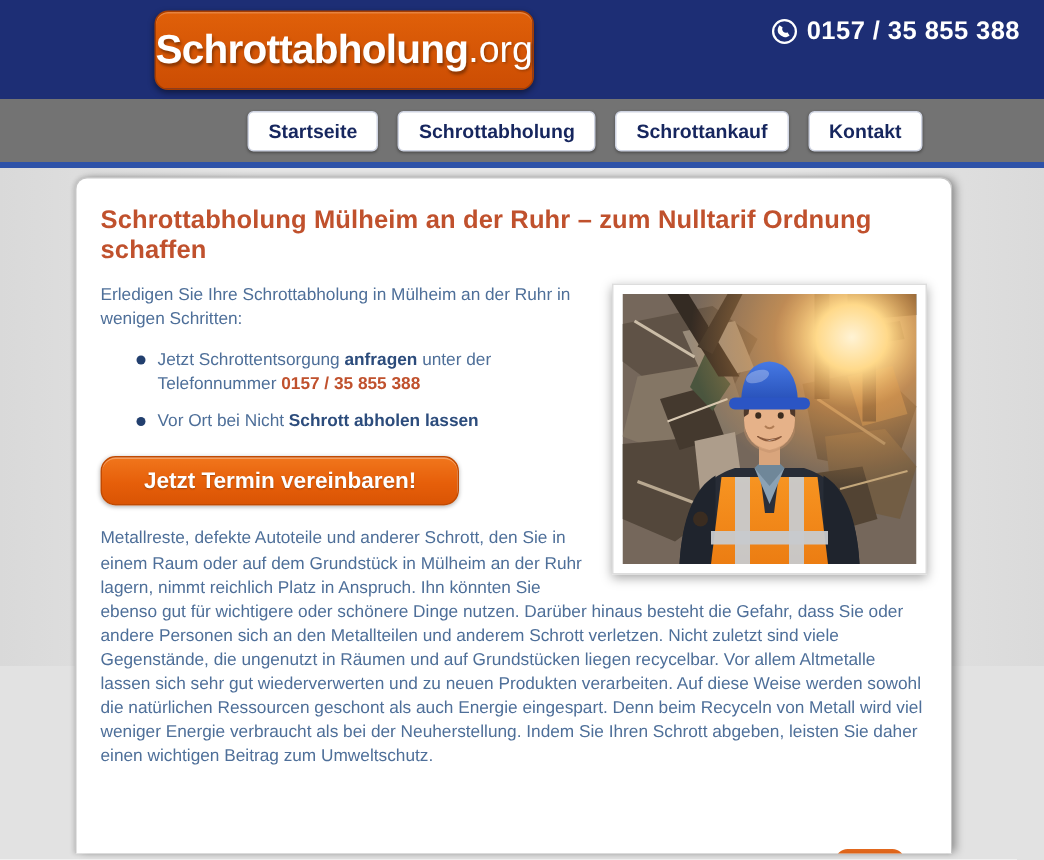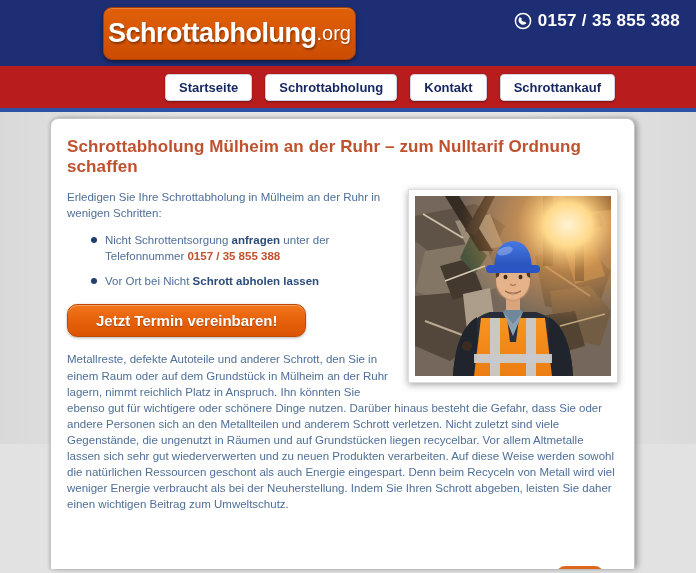--- a/index.html
+++ b/index.html
@@ -17,30 +17,30 @@
     position:absolute; left:103px; top:7px; width:253px; height:53px;
     background:linear-gradient(180deg,#e06009,#cc4d03);
     border-radius:9px; border:1px solid #a63d00;
     box-shadow:inset 0 1px 0 rgba(255,255,255,.22), 0 2px 4px rgba(0,0,0,.45);
     display:flex; align-items:center; justify-content:center; cursor:pointer;
   }
   .logo-main {
     color:#fff; font-weight:bold; font-size:27px; letter-spacing:-.5px;
     text-shadow:1px 2px 2px rgba(0,0,0,.35);
   }
-  .logo-tld { color:#fff; font-weight:normal; font-size:20px; text-shadow:1px 1px 2px rgba(0,0,0,.3); }
+  .logo-tld { color:#fff; font-weight:normal; font-size:25px; text-shadow:1px 1px 2px rgba(0,0,0,.3); }
   .hotline { position:absolute; right:16px; top:9px; text-align:right; color:#fff; }
   .hotline-label { font-size:15px; font-weight:bold; letter-spacing:.2px; }
   .hotline-row { display:flex; align-items:center; justify-content:flex-end; gap:6px; margin-top:2px; }
   .hotline-number { font-size:17px; font-weight:bold; letter-spacing:.3px; cursor:pointer; }
   .phone-icon { width:18px; height:18px; display:block; }
 
   
   .nav {
-    height:46px; background:#b91c1c; border-bottom:4px solid #2e52a8;
+    height:46px; background:#737373; border-bottom:4px solid #2e52a8;
     display:flex; align-items:center; gap:13px; padding-left:165px;
   }
   .nav-btn {
     background:#fff; color:#16265e; border:1px solid #cfd4e2; border-radius:4px;
     font-family:inherit; font-size:13px; font-weight:bold; padding:5px 13px; cursor:pointer;
     box-shadow:0 1px 2px rgba(0,0,0,.35);
   }
 
   
   .page {
@@ -111,22 +111,22 @@
         <path d="M5.6 10.9 C7.9 13.2 10.3 13.3 12.4 11.6 L10.9 9.5 C10.1 10.1 9 9.9 8.2 9.1 C7.4 8.3 7.2 7.2 7.8 6.4 L5.7 4.9 C4.0 7.0 4.2 9.5 5.6 10.9 Z" fill="#ffffff"></path>
       </svg>
       <span class="hotline-number">0157 / 35 855 388</span>
     </div>
   </div>
 </div>
 
 <div class="nav">
   <button class="nav-btn">Startseite</button>
   <button class="nav-btn">Schrottabholung</button>
+  <button class="nav-btn">Schrottankauf</button>
   <button class="nav-btn">Kontakt</button>
-  <button class="nav-btn">Schrottankauf</button>
 </div>
 
 <div class="page">
   <div class="card">
 
     <h1 class="page-title">Schrottabholung Mülheim an der Ruhr – zum Nulltarif Ordnung schaffen</h1>
 
     
     <div class="photo-frame" role="img" aria-label="Lächelnder Arbeiter mit blauem Schutzhelm und orangefarbener Warnweste vor einem Schrotthaufen">
       <svg width="196" height="180" viewBox="0 0 196 180">
@@ -207,21 +207,21 @@
           <rect x="71" y="69" width="54" height="8" rx="4" fill="#2b55c4"></rect>
           <ellipse cx="90" cy="55" rx="8" ry="4" fill="#ffffff" opacity="0.28" transform="rotate(-18 90 55)"></ellipse>
         </g>
       </svg>
     </div>
 
 
     <p class="body-text">Erledigen Sie Ihre Schrottabholung in Mülheim an der Ruhr in wenigen Schritten:</p>
 
     <ul class="steps">
-      <li><span>Nicht Schrottentsorgung </span><span class="b">anfragen</span><span> unter der Telefonnummer </span><span class="phone-inline">0157 / 35 855 388</span></li>
+      <li><span>Jetzt Schrottentsorgung </span><span class="b">anfragen</span><span> unter der Telefonnummer </span><span class="phone-inline">0157 / 35 855 388</span></li>
       <li><span>Vor Ort bei Nicht </span><span class="b">Schrott abholen lassen</span><span></span></li>
     </ul>
 
 
     <button class="cta-button">Jetzt Termin vereinbaren!</button>
 
     <p class="body-text">Metallreste, defekte Autoteile und anderer Schrott, den Sie in einem Raum oder auf dem Grundstück in Mülheim an der Ruhr lagern, nimmt reichlich Platz in Anspruch. Ihn könnten Sie ebenso gut für wichtigere oder schönere Dinge nutzen. Darüber hinaus besteht die Gefahr, dass Sie oder andere Personen sich an den Metallteilen und anderem Schrott verletzen. Nicht zuletzt sind viele Gegenstände, die ungenutzt in Räumen und auf Grundstücken liegen recycelbar. Vor allem Altmetalle lassen sich sehr gut wiederverwerten und zu neuen Produkten verarbeiten. Auf diese Weise werden sowohl die natürlichen Ressourcen geschont als auch Energie eingespart. Denn beim Recyceln von Metall wird viel weniger Energie verbraucht als bei der Neuherstellung. Indem Sie Ihren Schrott abgeben, leisten Sie daher einen wichtigen Beitrag zum Umweltschutz.</p>
 
     
 

